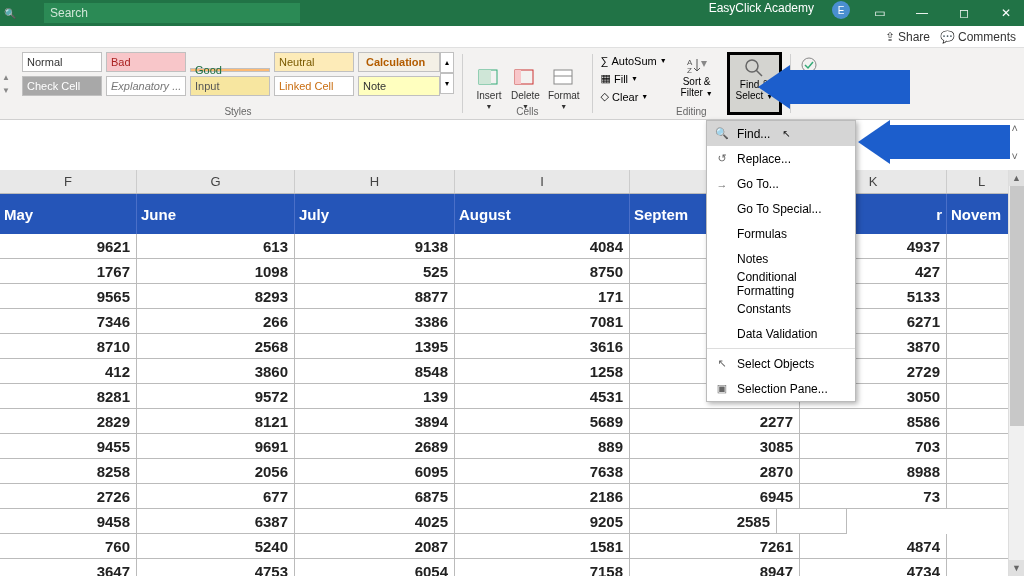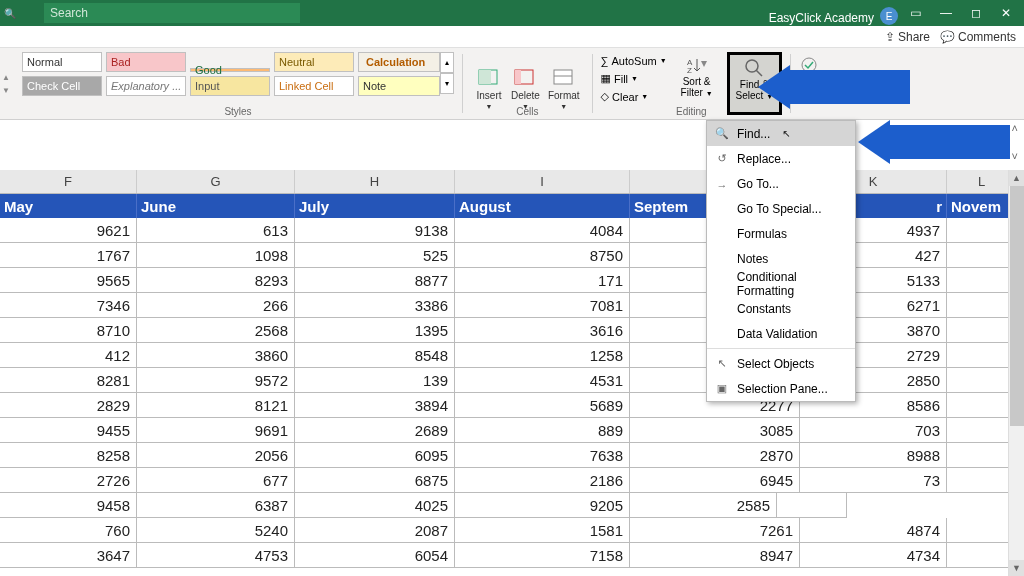--- a/index.html
+++ b/index.html
@@ -1,20 +1,20 @@
 <!DOCTYPE html>
 <html><head>
 <meta charset="utf-8">
 <style>
   * { box-sizing: border-box; margin: 0; padding: 0; font-family: 'Segoe UI', Arial, sans-serif; }
   body { width: 1024px; height: 576px; overflow: hidden; background: #fff; position: relative; }
 
   .titlebar { height: 26px; background: #217346; display: flex; align-items: center; color: #fff; font-size: 12px; position: relative; }
   .titlebar .search { margin-left: 22px; width: 256px; height: 20px; background: #2b8a55; color: #cfe6d7; padding-left: 6px; display: flex; align-items: center; }
-  .titlebar .right { position: absolute; right: 6px; display: flex; align-items: flex-end; gap: 6px; }
+  .titlebar .right { position: absolute; right: 6px; display: flex; align-items: flex-start; gap: 18px; }
   .titlebar .winbtn { width: 24px; height: 24px; display: flex; align-items: center; justify-content: center; font-size: 12px; }
   .avatar { width: 18px; height: 18px; border-radius: 50%; background: #4a8fd0; display: flex; align-items: center; justify-content: center; font-size: 10px; }
 
   .topright { height: 22px; background: #fff; border-bottom: 1px solid #e0e0e0; display: flex; justify-content: flex-end; align-items: center; padding-right: 8px; gap: 10px; font-size: 12px; }
   .topright a { color: #333; text-decoration: none; display: flex; align-items: center; gap: 3px; }
 
   .ribbon { height: 72px; background: #f3f2f1; border-bottom: 1px solid #d0d0d0; display: flex; }
   .styles-group { padding: 4px 8px; position: relative; }
   .styles-grid { display: grid; grid-template-columns: 80px 80px 80px 80px 82px; grid-template-rows: 20px 20px; gap: 4px; font-size: 11px; }
   .style-cell { border: 1px solid #c0c0c0; padding-left: 4px; display: flex; align-items: center; background: #fff; }
@@ -47,24 +47,24 @@
 
   .dropdown { position:absolute; left:706px; top:120px; width:150px; background:#fff; border:1px solid #bbb; box-shadow:2px 2px 5px rgba(0,0,0,.3); font-size:12px; z-index:100; }
   .dd-item { height:25px; display:flex; align-items:center; padding-left:8px; gap:8px; }
   .dd-item.highlight { background:#d5d5d5; }
   .dd-sep { height:1px; background:#ddd; margin:2px 0; }
   .dd-icon { width:14px; display:flex; justify-content:center; color:#666; font-size:11px; }
 
   .sheet { position:absolute; top:170px; left:0; right:0; bottom:0; overflow:hidden; }
   .col-headers { display:flex; height:24px; background:#e8e8e8; border-bottom:1px solid #bbb; }
   .col-h { border-right:1px solid #ccc; display:flex; align-items:center; justify-content:center; font-size:13px; color:#444; }
-  .header-row { display:flex; height:24px; background:#2555b8; color:#fff; font-weight:bold; font-size:15px; }
+  .header-row { display:flex; height:40px; background:#2555b8; color:#fff; font-weight:bold; font-size:15px; }
   .header-row .hc { border-right:1px solid #4a6fc8; display:flex; align-items:center; padding-left:4px; }
   .data-area { }
-  .data-row { display:flex; height:25px; }
+  .data-row { display:flex; height:25px;font-weight:bold; }
   .data-cell { border-right:1px solid #bbb; border-bottom:1px solid #bbb; display:flex; align-items:center; justify-content:flex-end; padding-right:6px; font-size:15px; color:#222; }
   .cw0 { width:137px; } .cw1 { width:158px; } .cw2 { width:160px; } .cw3 { width:175px; } .cw4 { width:170px; } .cw5 { width:147px; } .cw6 { width:70px; }
 
   .vscroll { position:absolute; right:0; top:170px; width:16px; bottom:0; background:#f0f0f0; border-left:1px solid #ddd; }
   .vscroll .up, .vscroll .down { height:16px; display:flex; align-items:center; justify-content:center; font-size:9px; color:#666; background:#e0e0e0; }
   .vscroll .down { position:absolute; bottom:0; width:100%; }
   .vscroll .thumb { position:absolute; top:16px; width:14px; left:1px; height:240px; background:#c8c8c8; }
 
   .arrow { position:absolute; z-index:200; }
   .arrow .shaft { background:#1c5ecc; height:34px; }
@@ -363,21 +363,21 @@
         <div class="data-cell cw4"></div>
         <div class="data-cell cw5">2729</div>
         <div class="data-cell cw6"></div>
       </div>
       <div class="data-row">
         <div class="data-cell cw0">8281</div>
         <div class="data-cell cw1">9572</div>
         <div class="data-cell cw2">139</div>
         <div class="data-cell cw3">4531</div>
         <div class="data-cell cw4"></div>
-        <div class="data-cell cw5">2850</div>
+        <div class="data-cell cw5">3050</div>
         <div class="data-cell cw6"></div>
       </div>
       <div class="data-row">
         <div class="data-cell cw0">2829</div>
         <div class="data-cell cw1">8121</div>
         <div class="data-cell cw2">3894</div>
         <div class="data-cell cw3">5689</div>
         <div class="data-cell cw4">2277</div>
         <div class="data-cell cw5">8586</div>
         <div class="data-cell cw6"></div>

